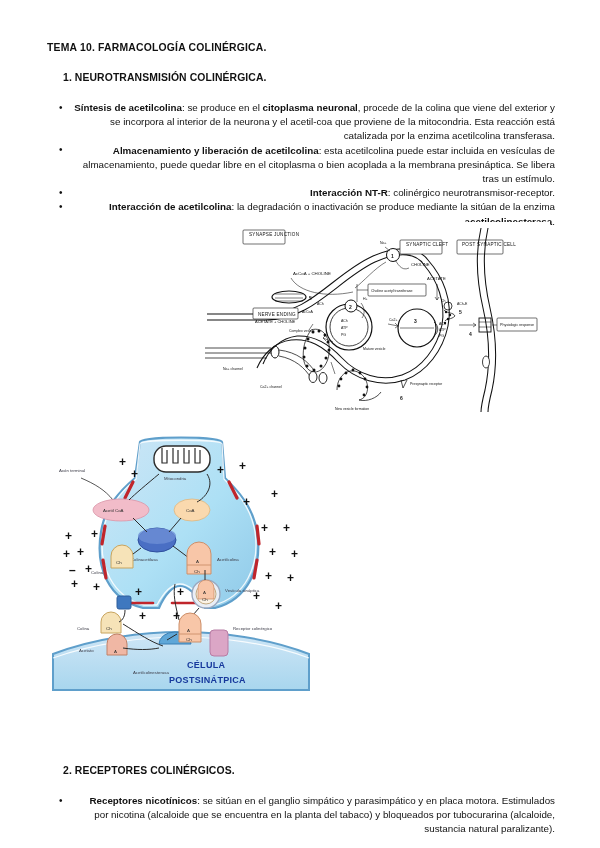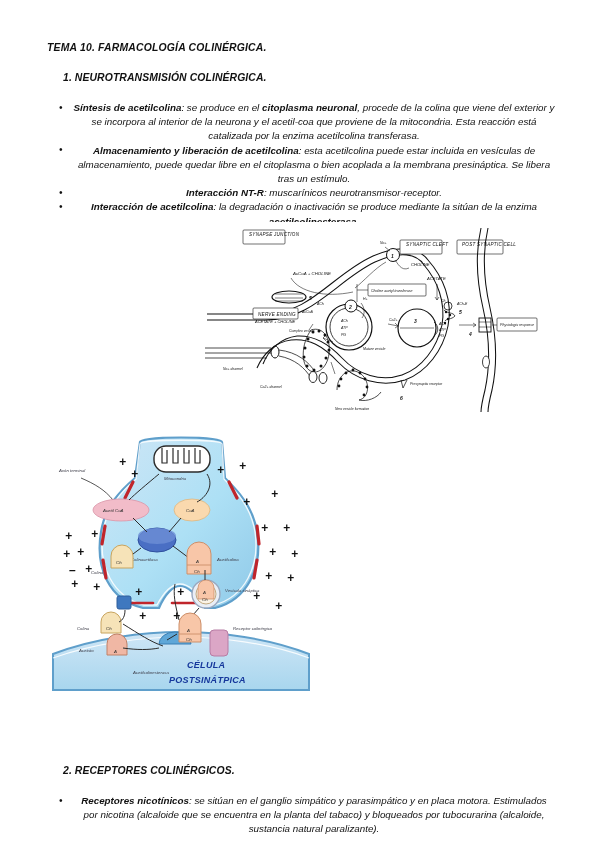--- a/index.html
+++ b/index.html
@@ -2,36 +2,36 @@
 <html><head>
 <meta charset="utf-8">
 <style>
   html,body{margin:0;padding:0;background:#ffffff;}
   body{
     width:600px;height:848px;position:relative;overflow:hidden;
     font-family:"Liberation Sans", sans-serif;
     color:#111;
     -webkit-font-smoothing:antialiased;
   }
-  .page{position:absolute;inset:0;background:#fff;font-style:italic;}
+  .page{position:absolute;inset:0;background:#fff;}
 
   
   .txt{position:absolute;left:47px;width:508px;}
   h1.doc-title{
     font-size:10.4px;font-weight:bold;letter-spacing:.2px;margin:0;
     line-height:14px;
   }
   h2.sec-title{
     font-size:10.4px;font-weight:bold;letter-spacing:.1px;margin:16px;
     line-height:14px;
   }
   ul.bullets{list-style:none;margin:2px 0 0 0;padding:0;}
   ul.bullets li{
     position:relative;padding-left:26px;margin-bottom:0px;
-    font-size:9.8px;line-height:14.2px;text-align:center;
+    font-size:9.8px;line-height:14.2px;text-align:right;
   }
   ul.bullets li::before{
     content:"\2022";position:absolute;left:12px;top:-0.5px;font-size:10px;
   }
   b{font-weight:bold;}
 
   
   #fig1{position:absolute;left:205px;top:222px;width:345px;height:195px;}
   #fig1 svg{display:block;width:100%;height:100%;}
   .lbl{font-family:"Liberation Sans",sans-serif;fill:#111;}
@@ -57,21 +57,21 @@
 <body>
 
 <div class="page">
 
   <div class="txt" style="top:41px;">
     <h1 class="doc-title">TEMA 10. FARMACOLOGÍA COLINÉRGICA.</h1>
     <h2 class="sec-title">1. NEUROTRANSMISIÓN COLINÉRGICA.</h2>
     <ul class="bullets">
       <li><b>Síntesis de acetilcolina</b><span>: se produce en el </span><b>citoplasma neuronal</b><span>, procede de la colina que viene del exterior y se incorpora al interior de la neurona y el acetil-coa que proviene de la mitocondria. Esta reacción está catalizada por la enzima acetilcolina transferasa.</span></li>
       <li><b>Almacenamiento y liberación de acetilcolina</b><span>: esta acetilcolina puede estar incluida en vesículas de almacenamiento, puede quedar libre en el citoplasma o bien acoplada a la membrana presináptica. Se libera tras un estímulo.</span></li>
-      <li><b>Interacción NT-R</b><span>: muscarínicos neurotransmisor-receptor.</span></li>
+      <li><b>Interacción NT-R</b><span>: colinérgico neurotransmisor-receptor.</span></li>
       <li><b>Interacción de acetilcolina</b><span>: la degradación o inactivación se produce mediante la sitúan de la enzima </span><b>acetilcolinesterasa</b><span>.</span></li>
     </ul>
   </div>
 
   <div id="fig1">
     <svg viewBox="0 0 345 195" xmlns="http://www.w3.org/2000/svg">
       <rect x="0" y="0" width="345" height="195" fill="#ffffff"></rect>
 
       <path class="ln" d="M2,92 L60,92 C105,92 128,52 168,34 C196,22 214,26 223,38"></path>
       <path class="ln" d="M2,98 L60,98 C108,98 132,58 170,40 C196,28 212,32 219,43"></path>

